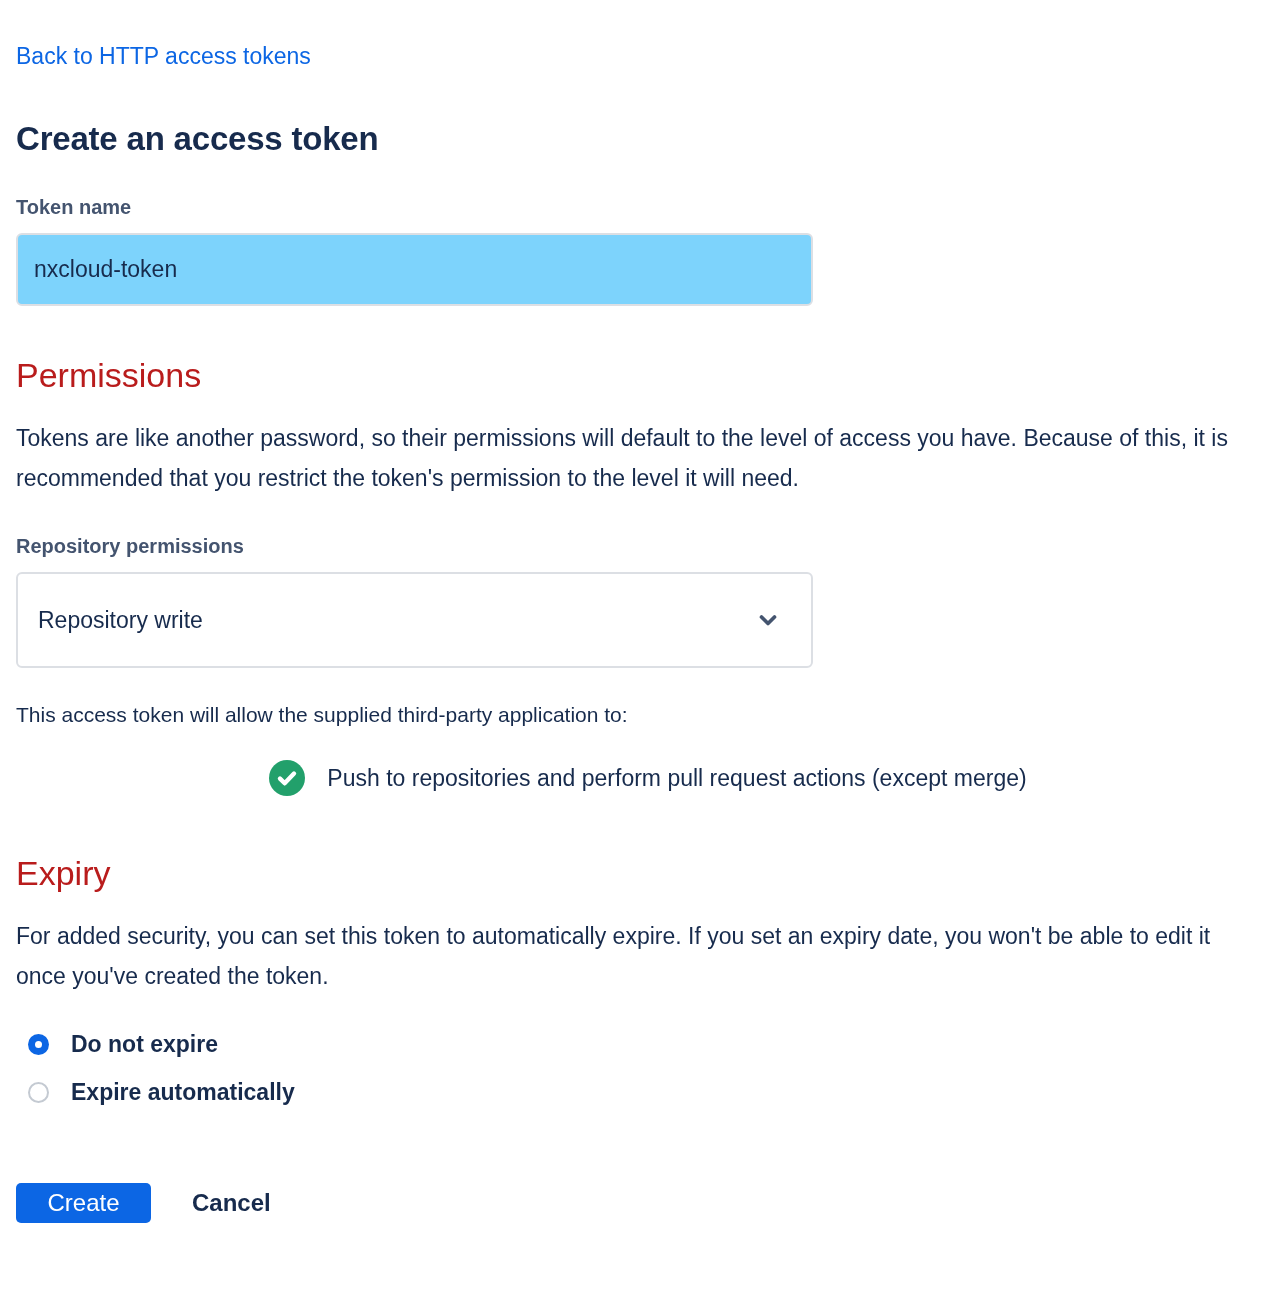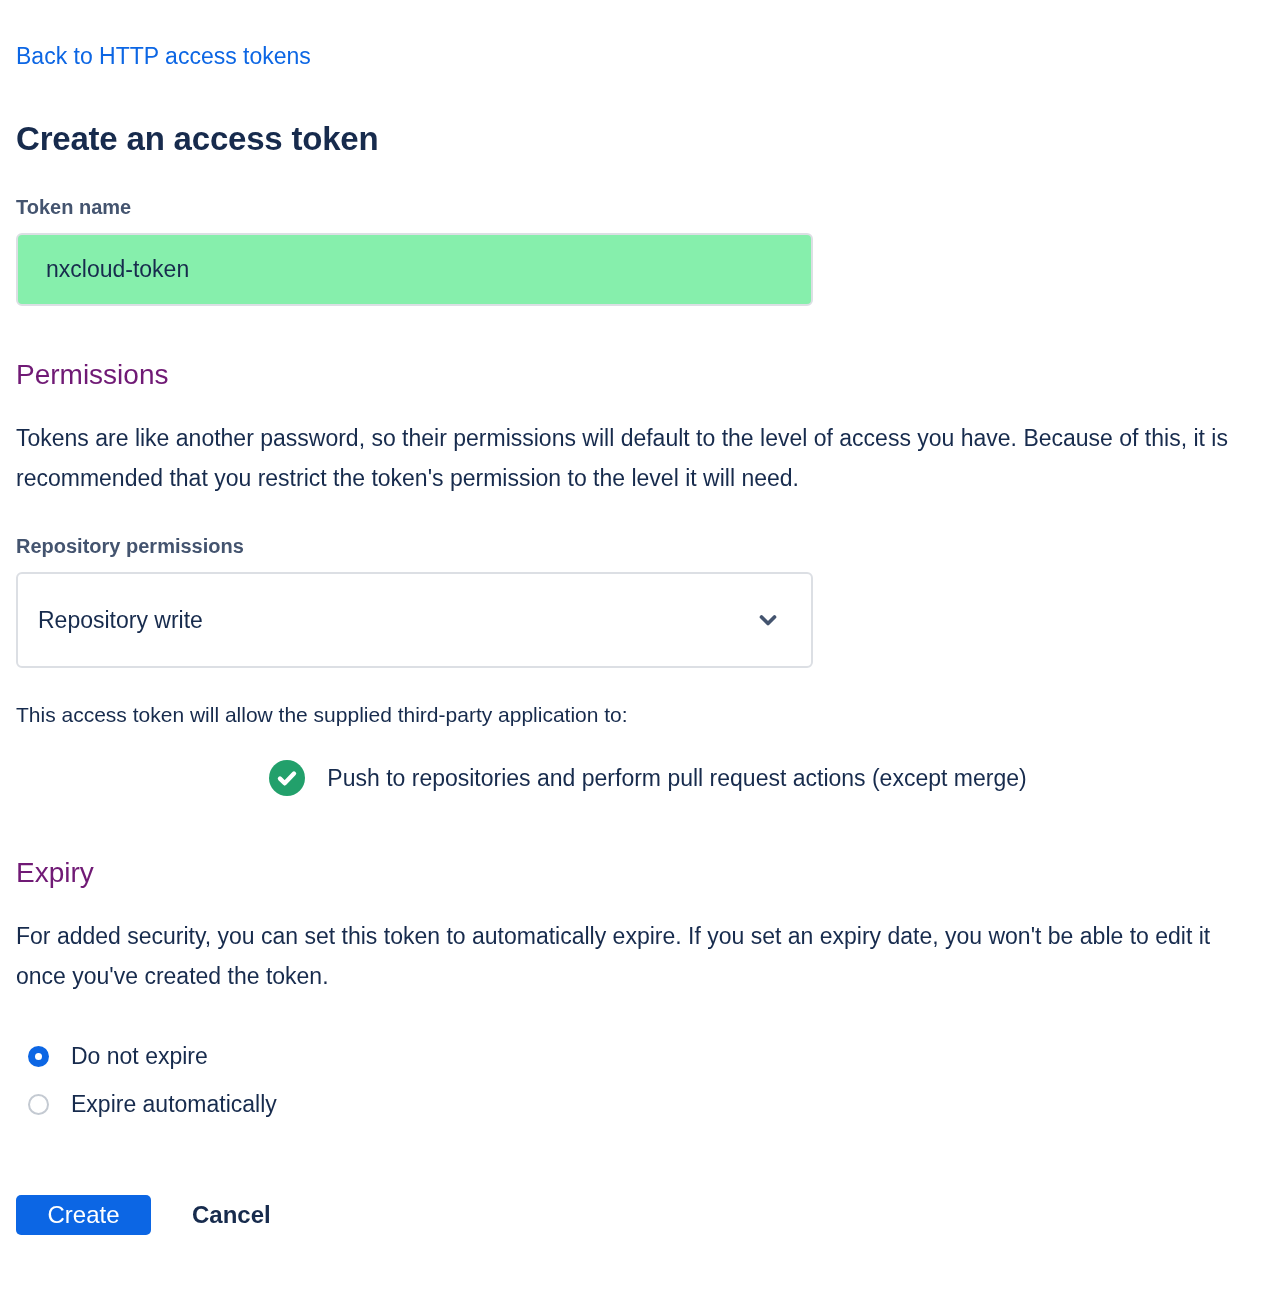--- a/index.html
+++ b/index.html
@@ -41,33 +41,33 @@
     line-height: 24px;
   }
 
   .text-input {
     display: block;
     margin-top: 14px;
     width: 797px;
     height: 73px;
     border: 2px solid #DCDFE4;
     border-radius: 6px;
-    padding: 0 28px;
-    font-family: "Liberation Sans", "DejaVu Sans", sans-serif;
-    font-size: 23px;
-    color: #172B4D;
-    background: #86efac;
+    padding: 0 16px;
+    font-family: "Liberation Sans", "DejaVu Sans", sans-serif;
+    font-size: 23px;
+    color: #172B4D;
+    background: #7dd3fc;
     outline: none;
   }
 
   h2.section-heading {
     margin-top: 52px;
-    font-size: 28px;
+    font-size: 34px;
     font-weight: 500;
-    color: #701a75;
+    color: #b91c1c;
     line-height: 34px;
   }
   h2.section-heading.expiry { margin-top: 60px; }
 
   p.body-text {
     margin-top: 26px;
     font-size: 23px;
     line-height: 40px;
     color: #172B4D;
     max-width: 1215px;
@@ -109,21 +109,21 @@
   }
   .capability-row:first-child { margin-top: 0; }
   .check-circle { width: 36px; height: 36px; flex: 0 0 36px; }
   .capability-text {
     margin-left: 22px;
     font-size: 23px;
     color: #172B4D;
     line-height: 34px;
   }
 
-  .radio-group { margin-top: 44px; }
+  .radio-group { margin-top: 32px; font-weight: bold; }
   .radio-row {
     display: flex;
     align-items: center;
     margin-left: 12px;
     margin-top: 16px;
     cursor: pointer;
     width: fit-content;
   }
   .radio-row:first-child { margin-top: 0; }
   .radio-circle {

